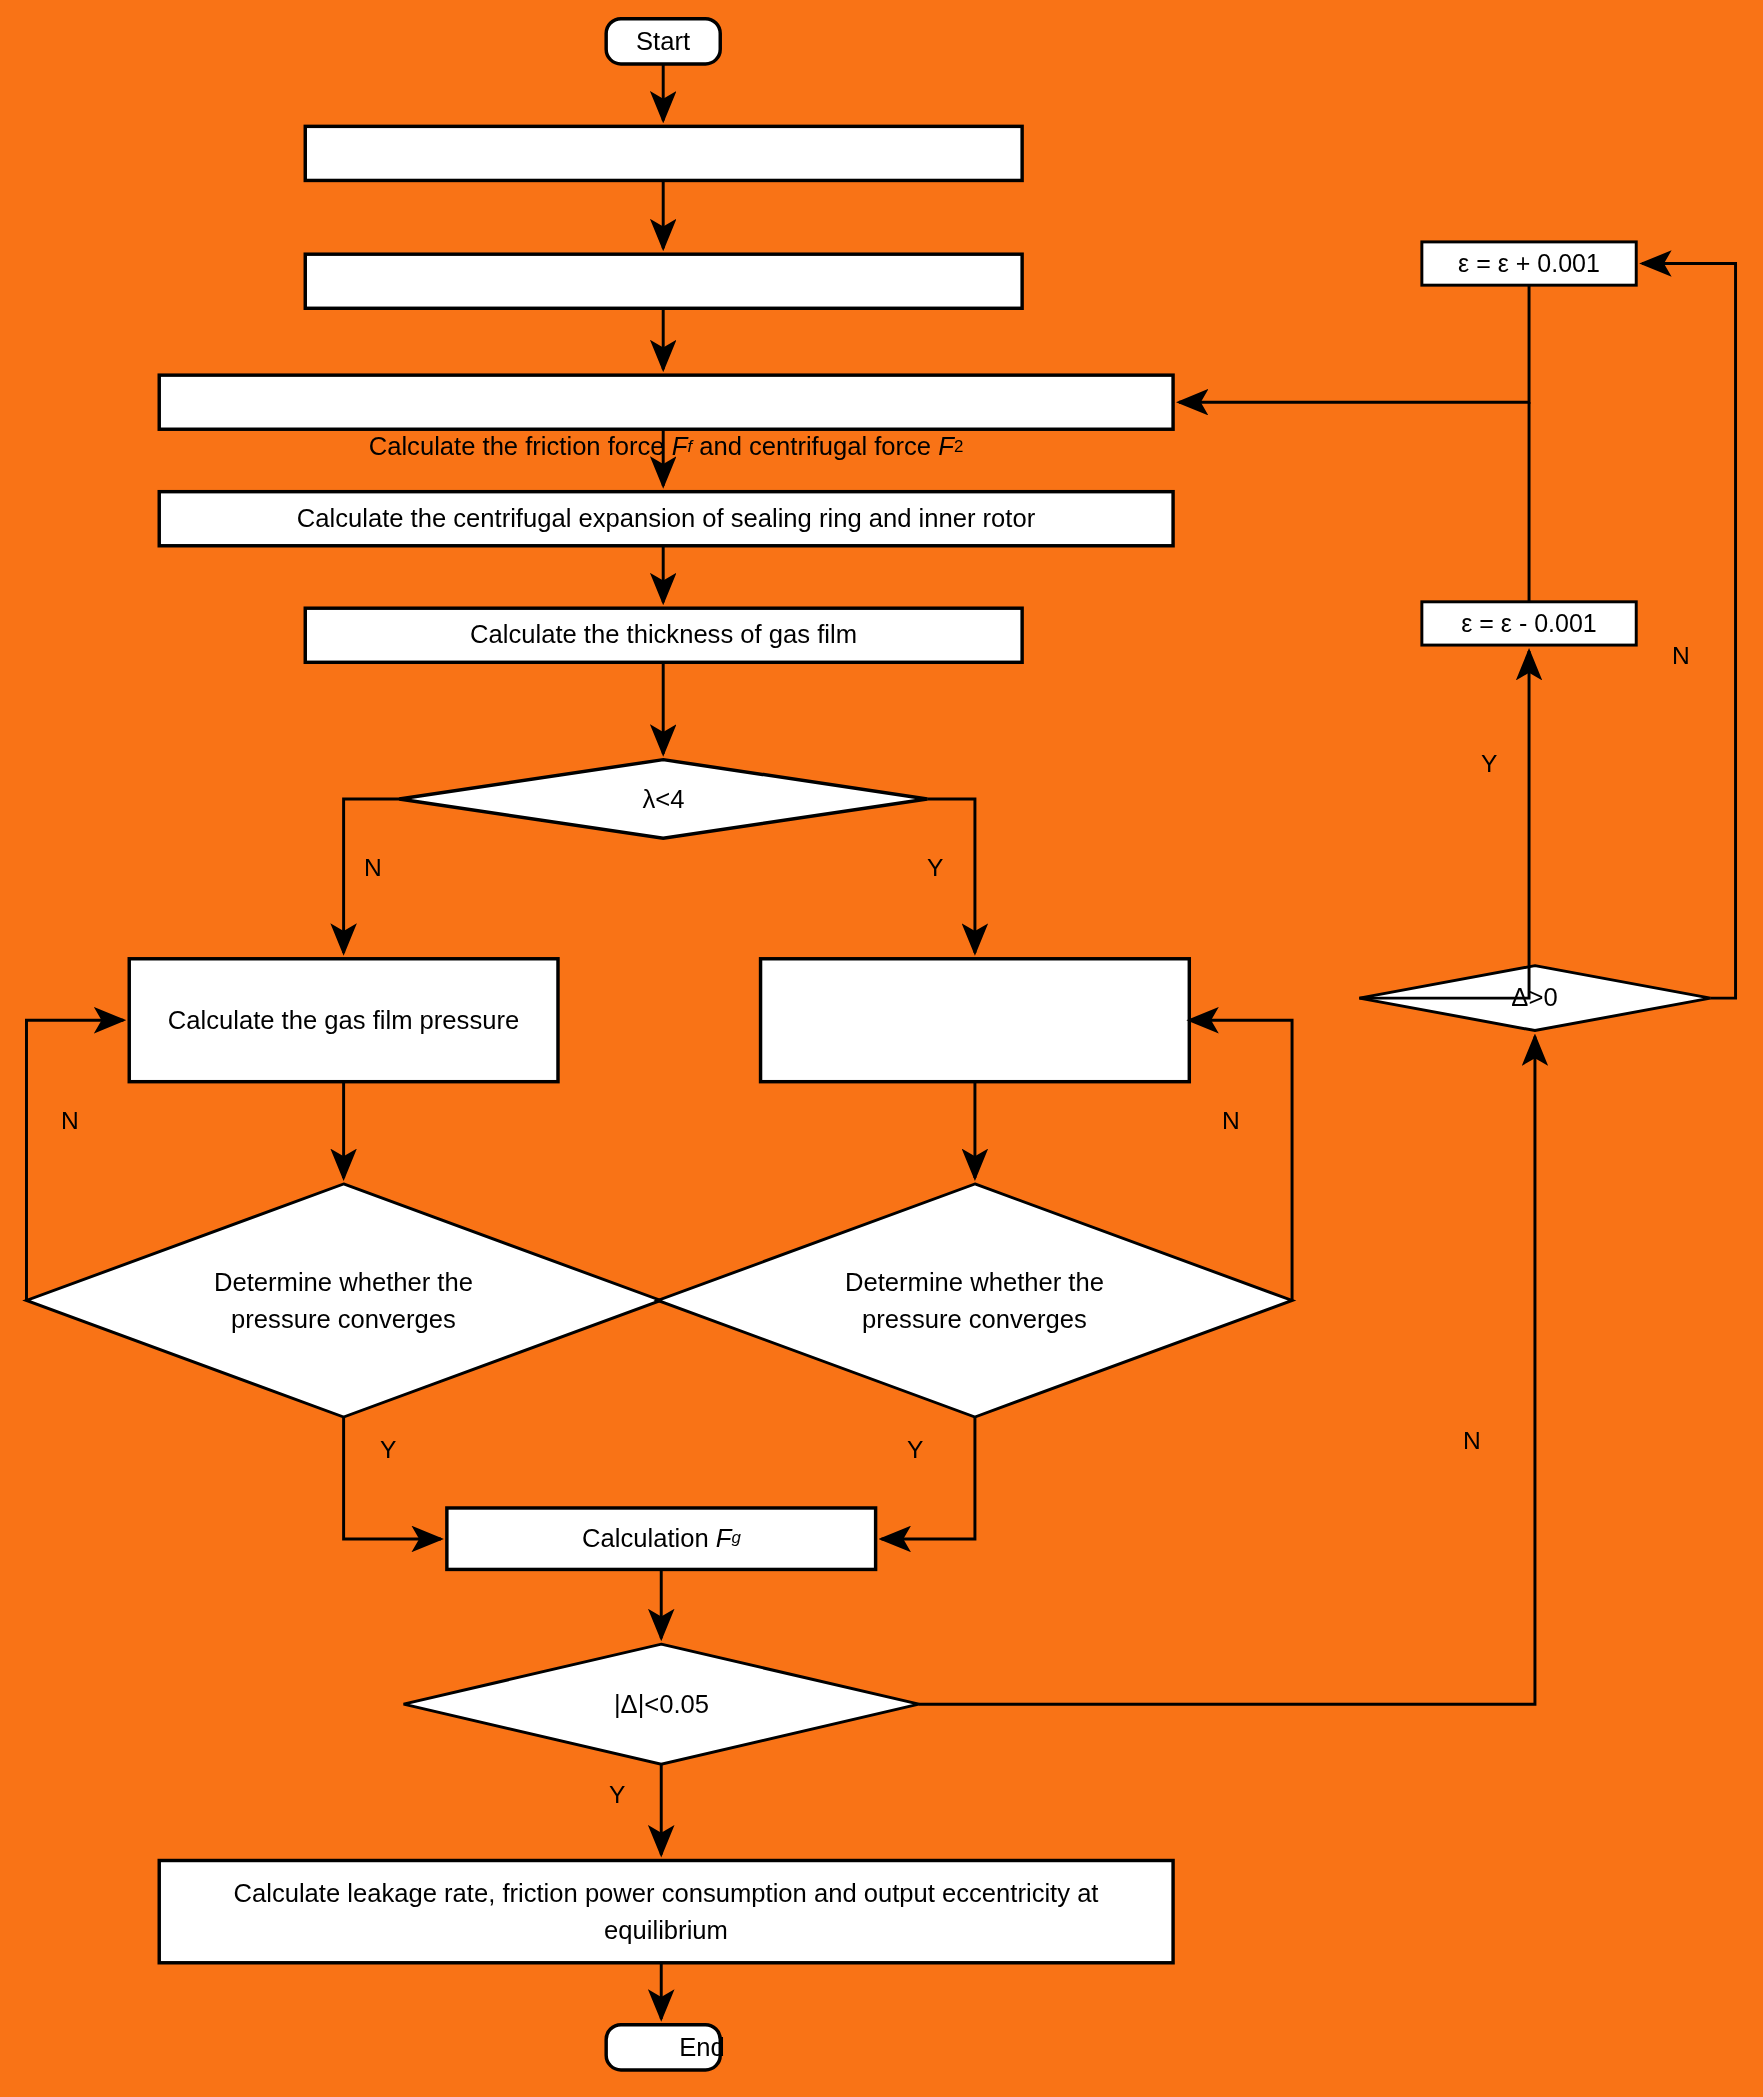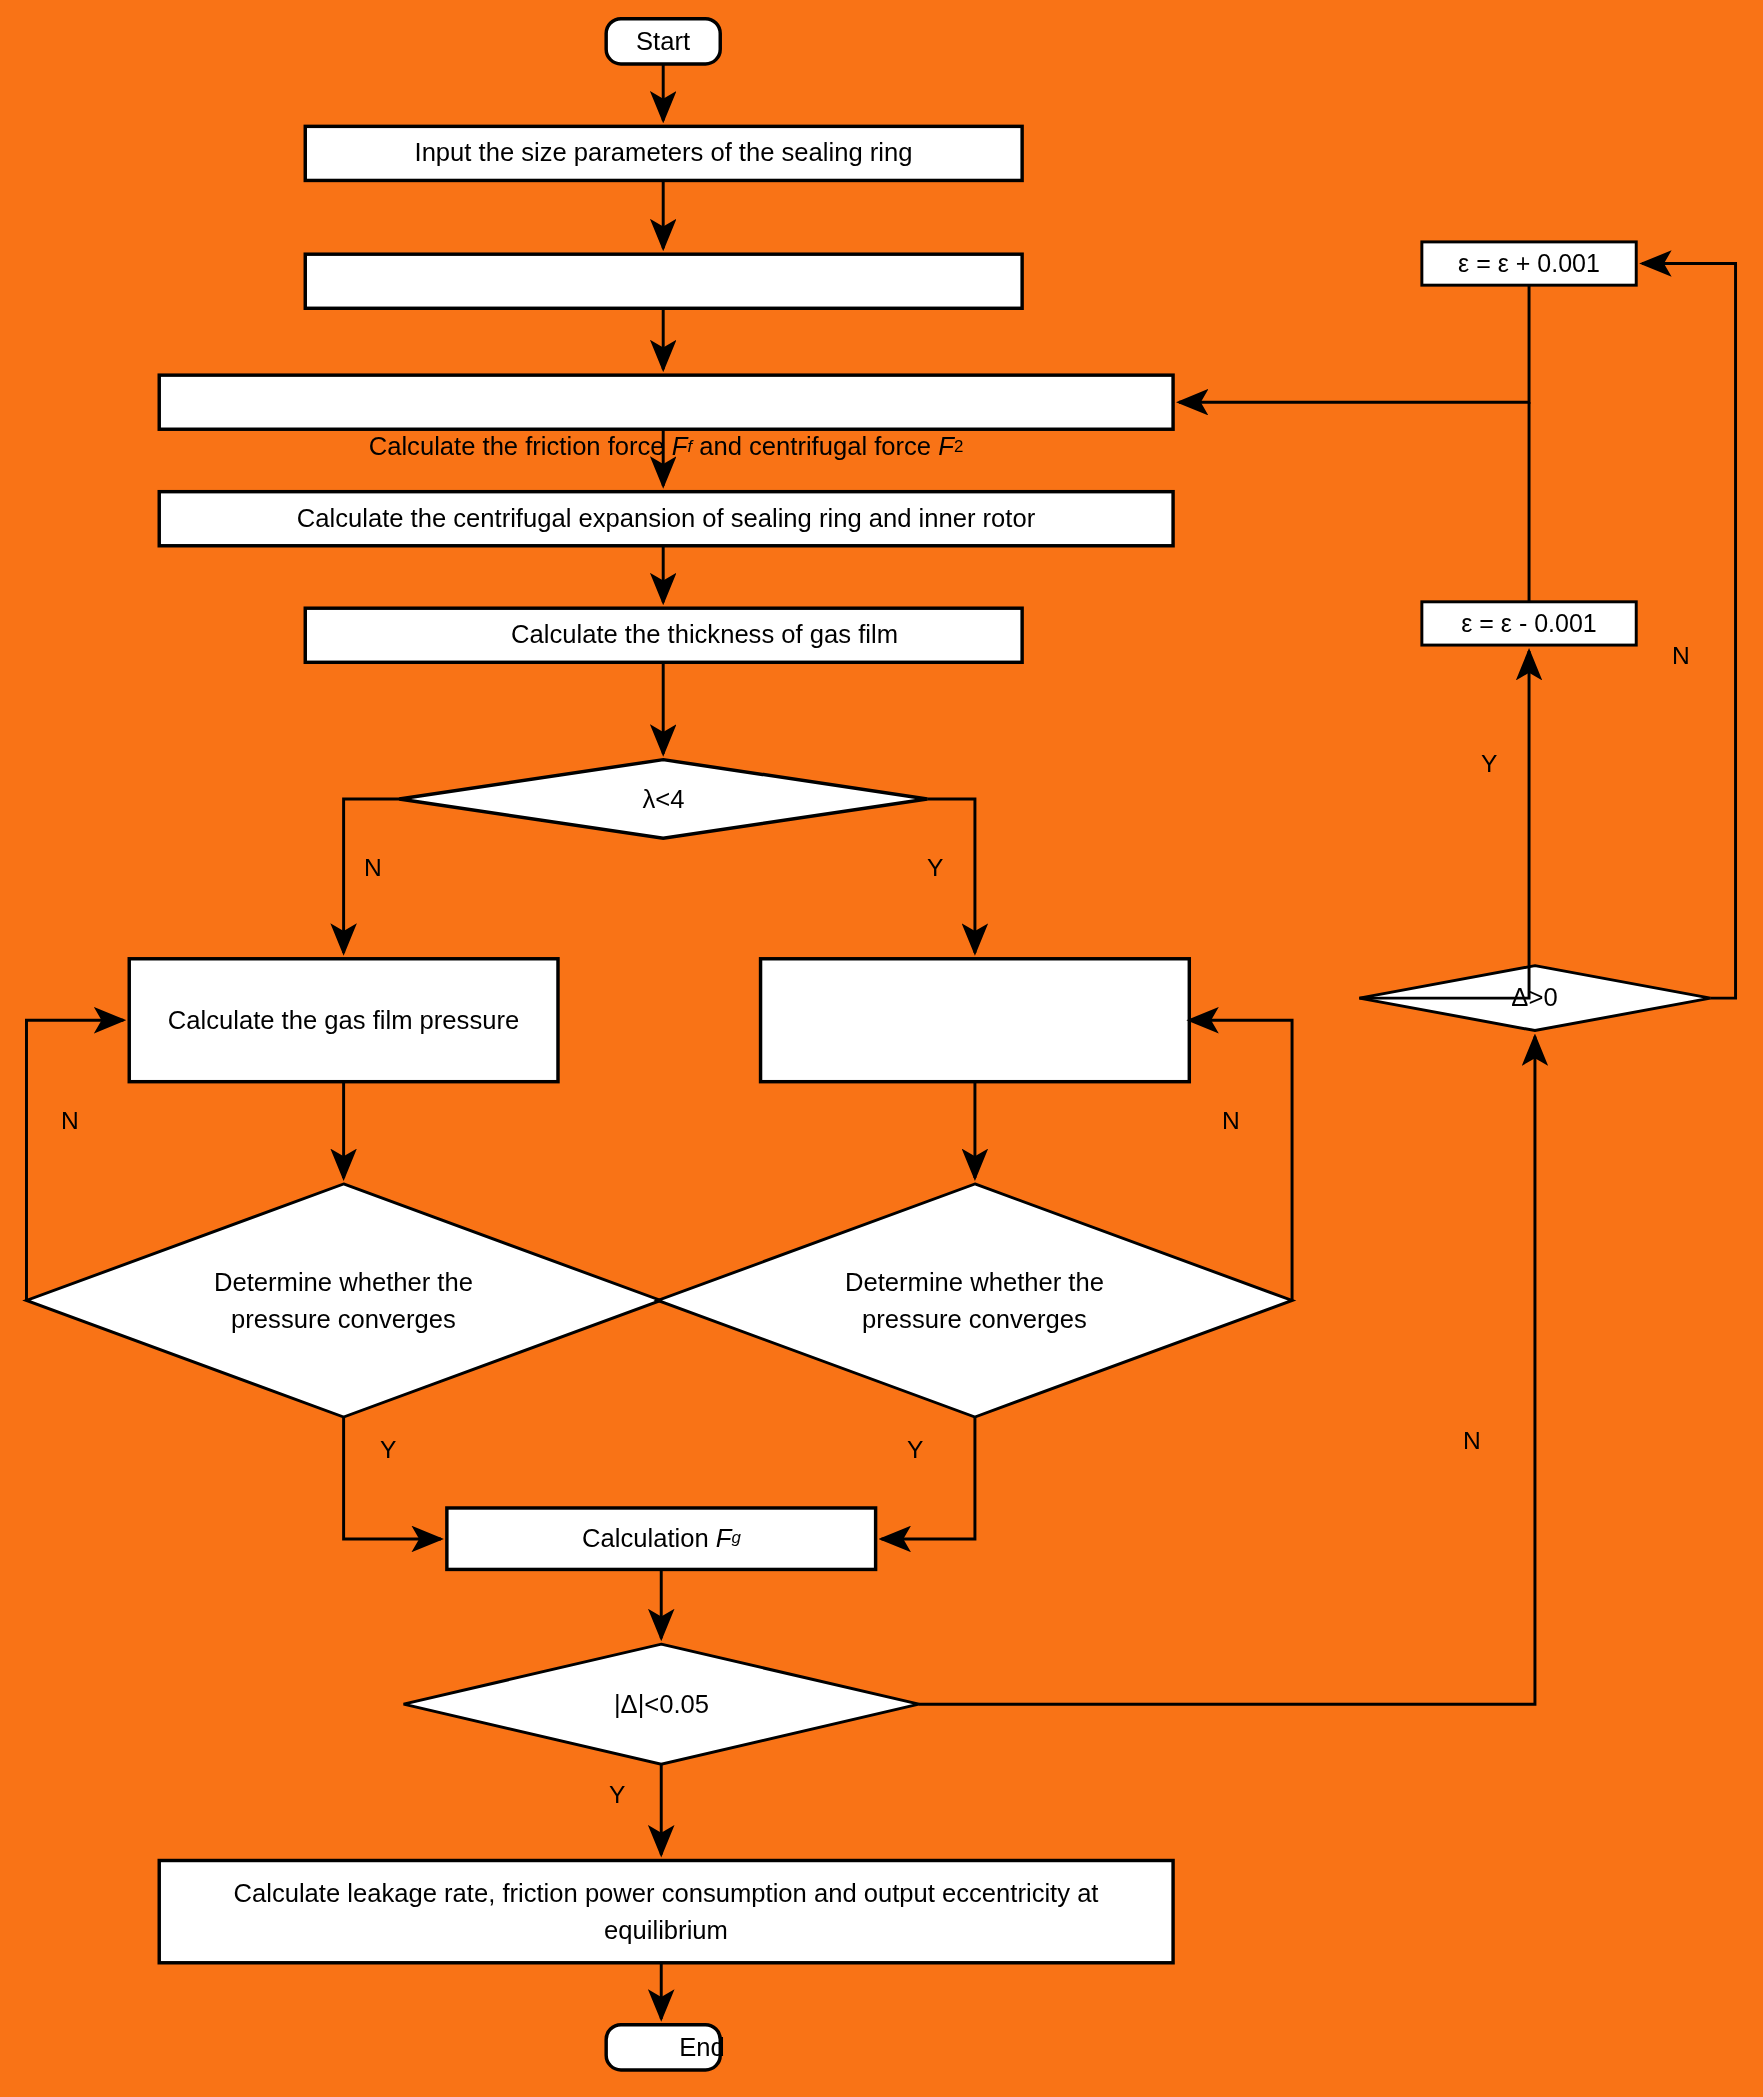--- a/index.html
+++ b/index.html
@@ -105,30 +105,29 @@
 
     <path class="conn-thin" d="M3478,2030 L3529,2030 L3529,536 L3339,536" marker-end="url(#ah)"></path>
 
     <path class="conn-thin" d="M3109,580 L3109,818 L2397,818" marker-end="url(#ah)"></path>
 
     <path class="conn-thin" d="M3109,1224 L3109,818"></path>
   </svg>
 
   <div class="node-text t-lg" style="left:606px;top:18.7px;width:114px;height:45px;">Start</div>
 
-  <div class="node-text t-lg" style="left:305px;top:126px;width:717px;height:54px;">Input the size parameters of the sealing ring</div>
 
 
   <div class="node-text t-lg" style="left:159px;top:375px;width:1014px;height:54px;margin-top:45px;">
     <span>Calculate the friction force</span>&nbsp;<i class="it">F</i><sub><i class="it">f</i></sub>&nbsp;<span>and centrifugal force</span>&nbsp;<i class="it">F</i><sub>2</sub>
   </div>
 
   <div class="node-text t-lg" style="left:159px;top:492px;width:1014px;height:54px;">Calculate the centrifugal expansion of sealing ring and inner rotor</div>
 
-  <div class="node-text t-lg" style="left:305px;top:608px;width:717px;height:54px;padding-left:41px;">Calculate the thickness of gas film</div>
+  <div class="node-text t-lg" style="left:305px;top:608px;width:717px;height:54px;">Calculate the thickness of gas film</div>
 
   <div class="node-text t-lg" style="left:565px;top:775px;width:197px;height:49px;">λ&lt;4</div>
 
   <div class="node-text t-lg" style="left:144px;top:959px;width:399px;height:123px;">Calculate the gas film pressure</div>
 
 
   <div class="node-text t-lg" style="left:174px;top:1252px;width:339px;height:98px;">Determine whether the pressure converges</div>
 
   <div class="node-text t-lg" style="left:805px;top:1252px;width:339px;height:98px;">Determine whether the pressure converges</div>
 

